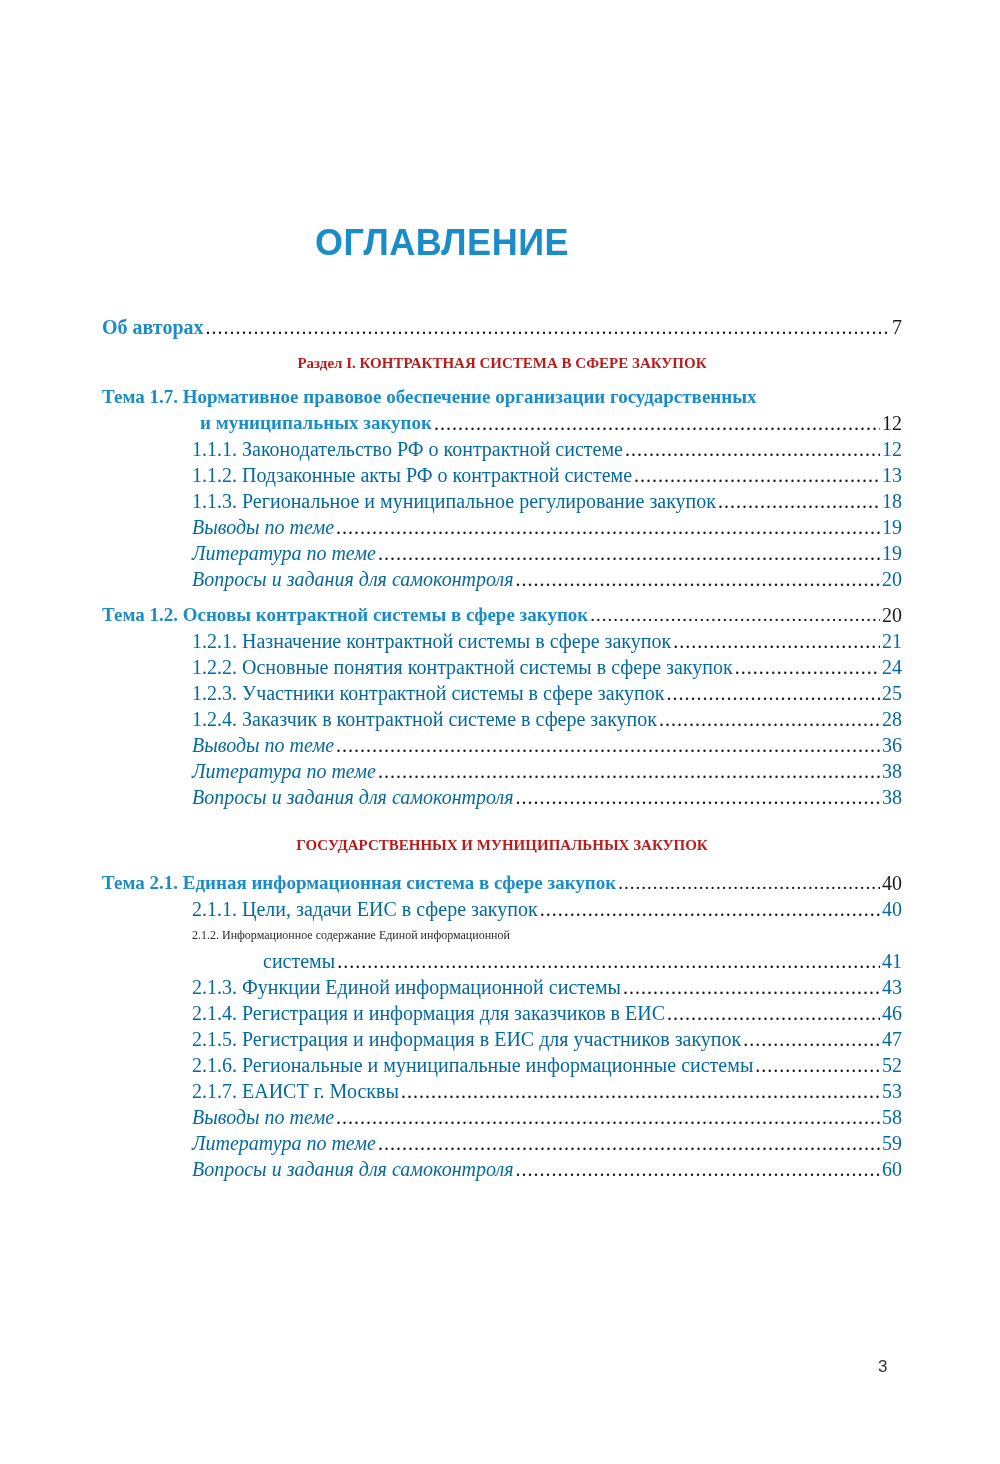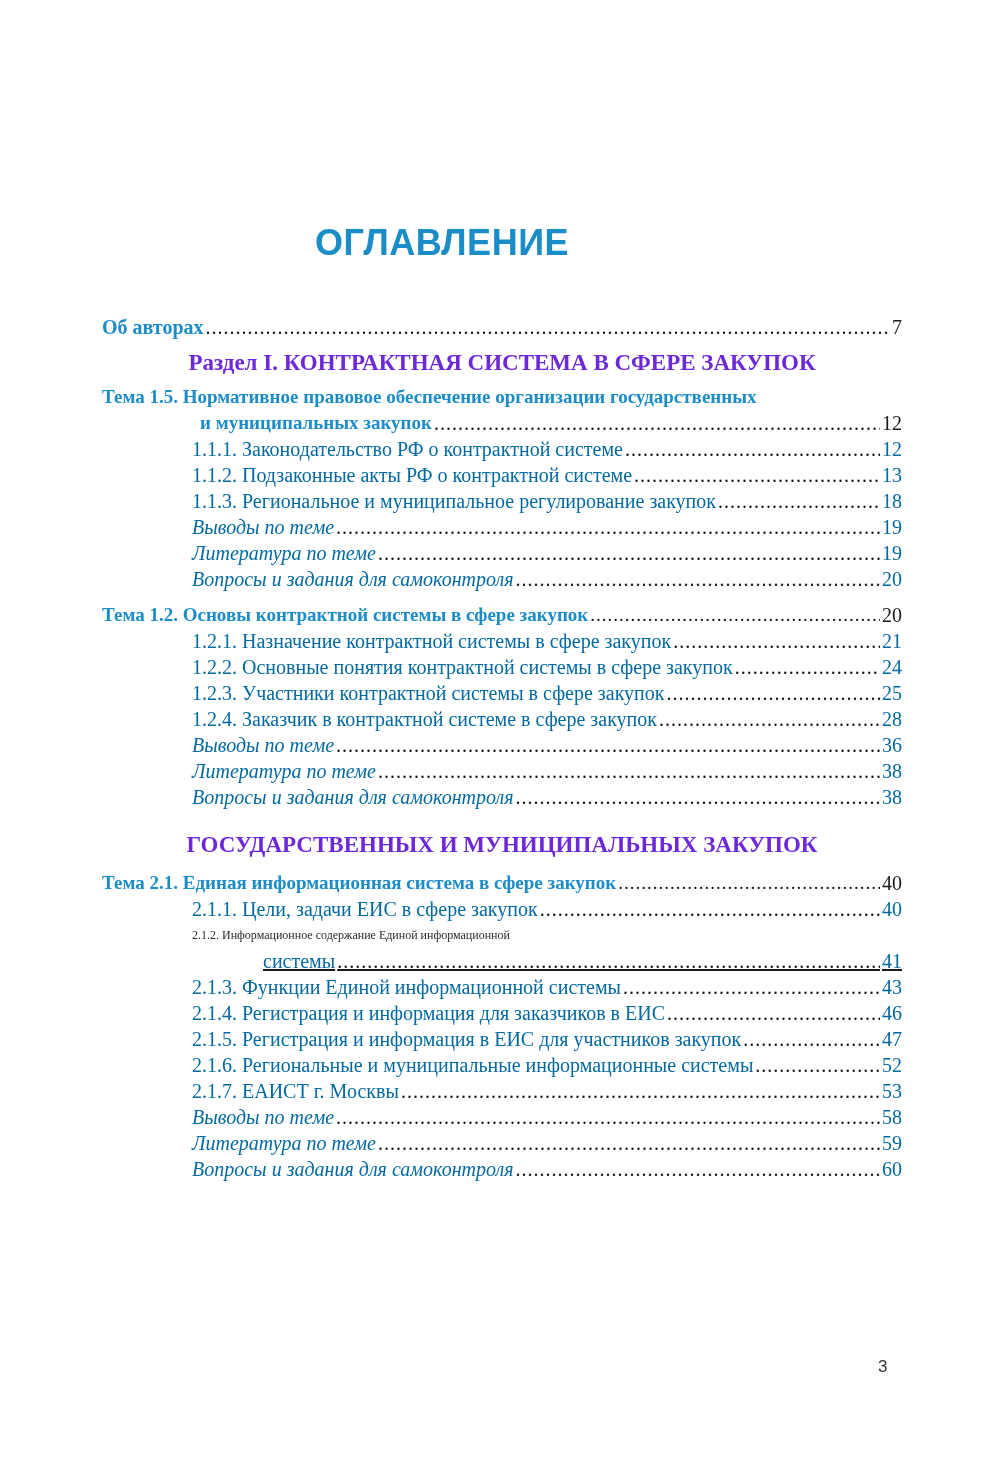--- a/index.html
+++ b/index.html
@@ -9,49 +9,49 @@
          font-family: "Liberation Sans", "DejaVu Sans", sans-serif; font-weight: bold;
          font-size: 36px; color: #1a8cc8; letter-spacing: 0.5px; margin: 0; }
   .toc { position: absolute; left: 102px; width: 800px; top: 314px; }
   .row { display: flex; align-items: flex-start; font-size: 20px; line-height: 26px; white-space: nowrap; }
   .row .label { flex: 0 0 auto; }
   .row .dots { flex: 1 1 auto; overflow: hidden; margin: 0 2px; }
   .row .dots::after { content: "......................................................................................................................................................................................................................................................"; letter-spacing: 1px; }
   .row .page { flex: 0 0 auto; }
   .top-level { font-size: 20px; margin-bottom: 8px; }
   .top-level .label { color: #1a8cc8; font-weight: bold; }
-  .section-head { text-align: center; color: #6d28d9; font-weight: bold; font-size: 23px; line-height: 30px; }
+  .section-head { text-align: center; color: #b91c1c; font-weight: bold; font-size: 15px; line-height: 30px; }
   .topic-head { color: #1a8cc8; font-weight: bold; font-size: 19px; line-height: 26px; }
   .topic-cont { padding-left: 98px; }
   .topic-cont .label { color: #1a8cc8; font-weight: bold; font-size: 19px; }
   .sub { padding-left: 90px; }
   .sub .label, .sub .page { color: #0369a1; }
   .sub.italic .label { font-style: italic; }
   .wrap-first { padding-left: 90px; font-size: 12px; line-height: 26px; color: #2a2a2a; }
-  .wrap-cont { padding-left: 161px; text-decoration: underline; }
+  .wrap-cont { padding-left: 161px; }
   .page-number { position: absolute; left: 878px; top: 1357px; font-family: "Liberation Sans", "DejaVu Sans", sans-serif;
          font-size: 17px; color: #333; }
 </style>
 </head>
 <body>
 
 <h1 class="page-title">ОГЛАВЛЕНИЕ</h1>
 
 <div class="toc">
 
   <div class="row top-level">
     <span class="label">Об авторах</span>
     <span class="dots"></span>
     <span class="page">7</span>
   </div>
 
   <div class="section-head" style="margin-bottom:6px">Раздел I. КОНТРАКТНАЯ СИСТЕМА В СФЕРЕ ЗАКУПОК</div>
 
   <div class="topic-head">
-    <span>Тема 1.5.</span>
+    <span>Тема 1.7.</span>
     <span>Нормативное правовое обеспечение организации государственных</span>
   </div>
   <div class="row topic-cont">
     <span class="label">и муниципальных закупок</span>
     <span class="dots"></span>
     <span class="page">12</span>
   </div>
   <div class="row sub">
     <span class="label">1.1.1. Законодательство РФ о контрактной системе</span>
     <span class="dots"></span>

